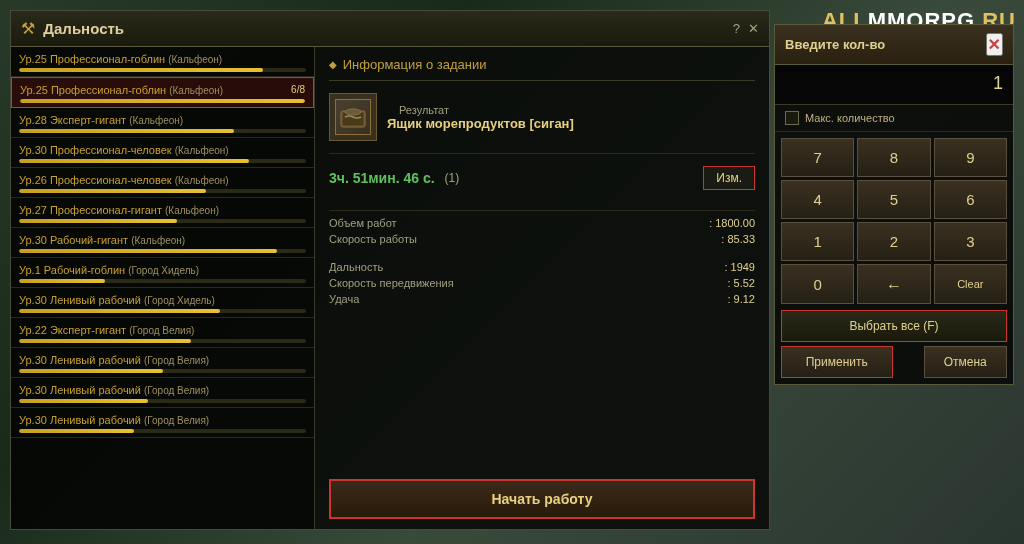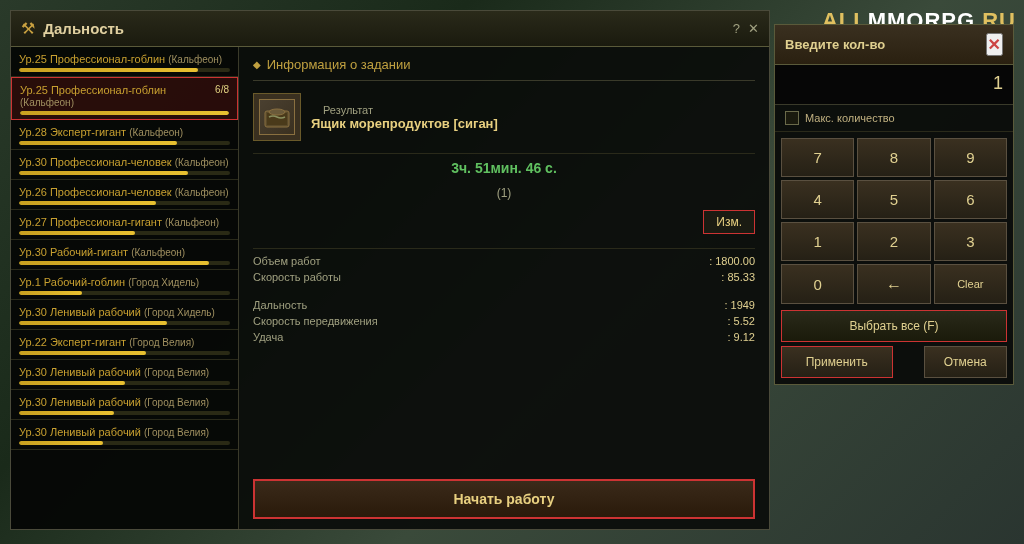--- a/index.html
+++ b/index.html
@@ -85,21 +85,21 @@
     }
 
     .window-content {
       display: flex;
       flex: 1;
       overflow: hidden;
     }
 
     
     .worker-list {
-      width: 228px;
+      width: 304px;
       border-right: 1px solid #3a3a2a;
       overflow-y: auto;
       background: rgba(5, 8, 5, 0.8);
     }
 
     .worker-item {
       padding: 6px 8px 4px;
       border-bottom: 1px solid #2a2a1a;
       cursor: pointer;
     }
@@ -206,23 +206,22 @@
     .task-result-name {
       color: #e8d080;
       font-size: 13px;
       font-weight: bold;
     }
 
     .task-time-row {
       display: flex;
       align-items: center;
       gap: 10px;
-      padding: 6px 0;
+      padding: 12px 0;
       border-top: 1px solid #2a2a1a;
-      flex-direction: column;
     }
 
     .task-time {
       color: #60c060;
       font-size: 14px;
       font-weight: bold;
     }
 
     .task-count {
       color: #a0a080;

